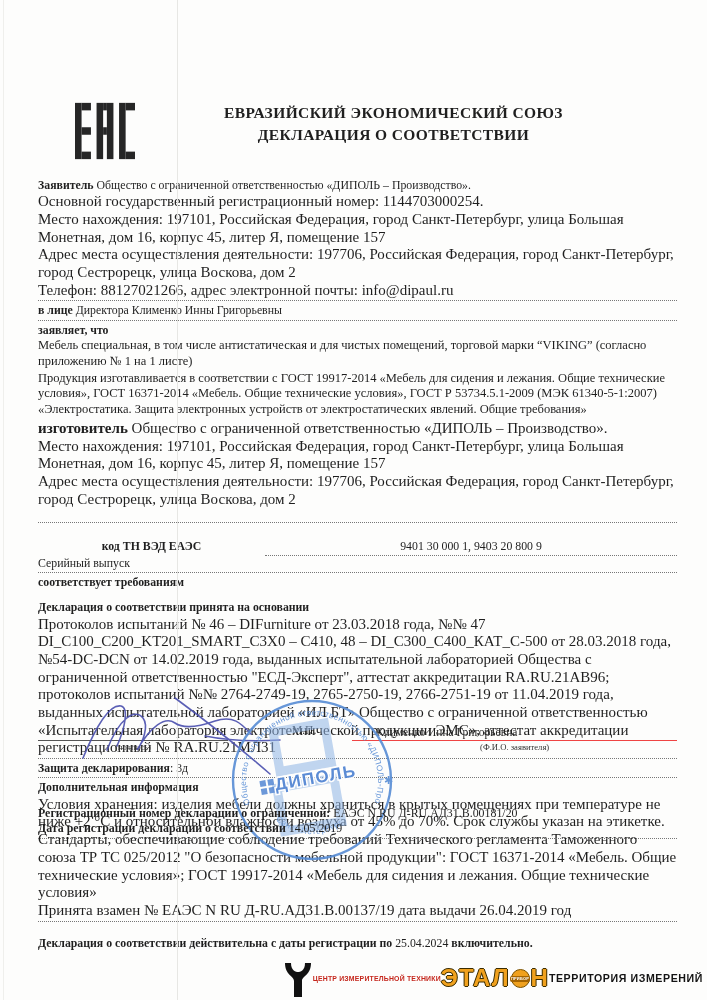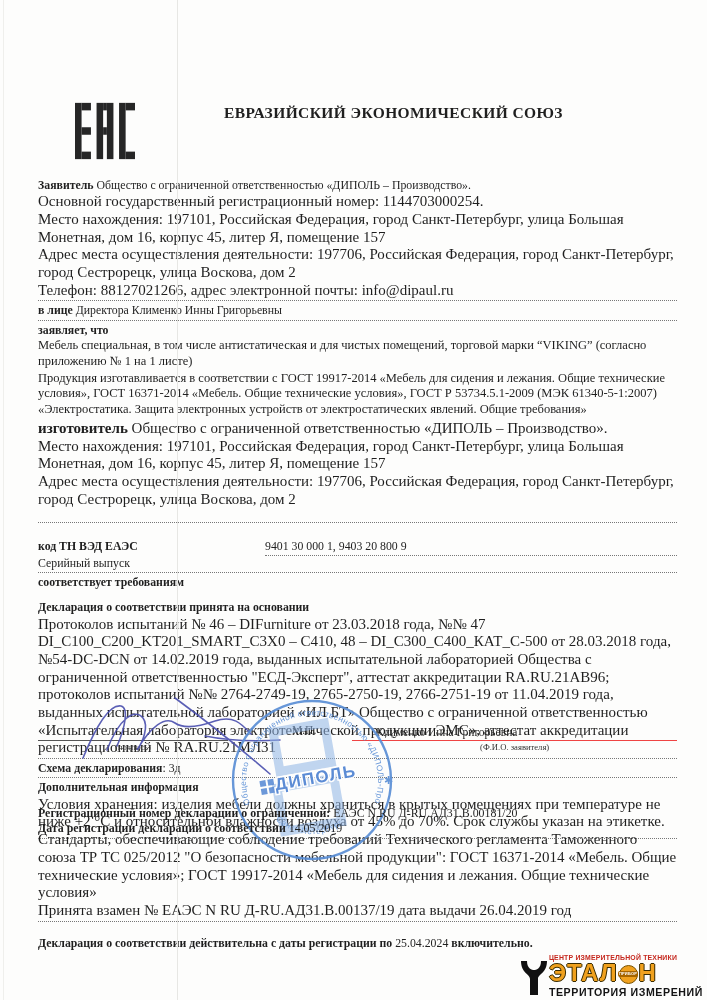--- a/index.html
+++ b/index.html
@@ -18,42 +18,42 @@
 
   main{margin:16px 30px 0 38px;}
   p{margin:0;}
   b{font-weight:bold;}
   .xs{font-size:15px;line-height:1.18;}
   .small{font-size:11.8px;line-height:1.3;}
   .body{font-size:12.5px;line-height:1.26;margin-bottom:1px;}
   .dotted{border-bottom:1px dotted #777;padding-bottom:1px;margin-bottom:2px;}
   .hr-dotted{border-bottom:1px dotted #777;margin:14px 0 16px 0;}
   .gap-top{margin-top:10px;}
-  .code-row{display:flex;font-size:11.8px;line-height:1.3;}
+  .code-row{display:flex;font-size:11.8px;line-height:1.3;text-align:center;}
   .code-label{flex:0 0 227px;}
   .code-value{flex:1;border-bottom:1px dotted #777;}
   .validity{margin-top:14px;}
 
   .sig-area{position:absolute;left:38px;right:30px;top:700px;display:flex;align-items:flex-end;font-size:11.5px;}
   .sig-col1{flex:0 0 190px;}
   .sig-line{border-bottom:1px solid #555;height:40px;}
   .sig-caption{text-align:center;font-size:8.6px;color:#333;padding-top:1px;}
   .sig-col2{flex:0 0 auto;margin-left:64px;padding-bottom:16px;}
   .sig-col3{flex:1;margin-left:36px;}
   .sig-name{padding:0 0 2px 24px;border-bottom:1px solid #ef4444;}
 
   .scribble{position:absolute;left:55px;top:690px;width:270px;height:88px;}
   .stamp{position:absolute;left:224px;top:692px;width:176px;height:176px;opacity:.92;}
 
   .reg-block{position:absolute;left:38px;right:30px;top:806px;font-size:11.9px;line-height:1.28;}
   .reg-line2{border-bottom:1px dotted #777;padding-bottom:2px;}
 
   .etalon{position:absolute;right:4px;bottom:2px;display:flex;align-items:center;font-family:"Liberation Sans","DejaVu Sans",sans-serif;}
   .fork-svg{width:26px;height:36px;margin-right:2px;margin-top:4px;}
-  .etalon-text{display:flex;flex-direction:column;align-items:flex-start;}
+  .etalon-text{display:flex;flex-direction:row;align-items:center;}
   .etalon-l1{color:#c5271d;font-size:6.9px;font-weight:bold;letter-spacing:.2px;white-space:nowrap;}
   .etalon-l2{display:flex;align-items:center;line-height:1;margin:0 0 1px 0;}
   .etalon-brand{color:#f0a11e;font-weight:bold;font-size:24px;letter-spacing:1px;
     text-shadow:-1px 0 #3a2c00,0 1px #3a2c00,1px 0 #3a2c00,0 -1px #3a2c00;}
   .globe{width:17px;height:17px;border-radius:50%;background:#f0a11e;border:1px solid #7a5200;
     display:flex;align-items:center;justify-content:center;margin:0 1px;position:relative;top:1px;}
   .globe-band{background:#a66500;color:#fff;font-size:4px;font-weight:bold;padding:1px 1px;border-radius:2px;letter-spacing:.2px;}
   .etalon-l3{color:#141414;font-size:10.6px;font-weight:bold;letter-spacing:.6px;white-space:nowrap;}
 </style>
 </head>
@@ -74,20 +74,21 @@
           <rect x="34" y="0" width="7" height="60"></rect>
           <rect x="30" y="0" width="4" height="8"></rect>
           <rect x="30" y="26" width="4" height="8"></rect>
         <rect x="47" y="0" width="7" height="60"></rect>
           <rect x="54" y="0" width="10" height="8"></rect>
           <rect x="54" y="52" width="10" height="8"></rect>
       </g>
     </svg>
     <div class="titles">
       <div>ЕВРАЗИЙСКИЙ ЭКОНОМИЧЕСКИЙ СОЮЗ</div>
+      <div>ДЕКЛАРАЦИЯ О СООТВЕТСТВИИ</div>
     </div>
   </header>
 
   <main>
     <p class="small" style="margin-top:8px"><b>Заявитель</b> <span>Общество с ограниченной ответственностью «ДИПОЛЬ – Производство».</span></p>
     <p class="xs">Основной государственный регистрационный номер: 1144703000254.</p>
     <p class="xs">Место нахождения: 197101, Российская Федерация, город Санкт-Петербург, улица Большая Монетная, дом 16, корпус 45, литер Я, помещение 157</p>
     <p class="xs">Адрес места осуществления деятельности: 197706, Российская Федерация, город Санкт-Петербург, город Сестрорецк, улица Воскова, дом 2</p>
     <p class="xs dotted">Телефон: 88127021266, адрес электронной почты: info@dipaul.ru</p>
     <p class="small dotted"><b>в лице</b> <span>Директора Клименко Инны Григорьевны</span></p>
@@ -101,21 +102,21 @@
 
     <div class="code-row">
       <span class="code-label"><b>код ТН ВЭД ЕАЭС</b></span>
       <span class="code-value">9401 30 000 1, 9403 20 800 9</span>
     </div>
     <p class="small dotted">Серийный выпуск</p>
     <p class="small"><b>соответствует требованиям</b></p>
 
     <p class="small gap-top"><b>Декларация о соответствии принята на основании</b></p>
     <p class="xs dotted">Протоколов испытаний № 46 – DIFurniture от 23.03.2018 года, №№ 47 DI_C100_C200_KT201_SMART_C3X0 – C410, 48 – DI_C300_C400_КАТ_С-500 от 28.03.2018 года, №54-DC-DCN от 14.02.2019 года, выданных испытательной лабораторией Общества с ограниченной ответственностью "ЕСД-Эксперт", аттестат аккредитации RA.RU.21АВ96; протоколов испытаний №№ 2764-2749-19, 2765-2750-19, 2766-2751-19 от 11.04.2019 года, выданных испытательной лабораторией «ИЛ БТ» Общество с ограниченной ответственностью «Испытательная лаборатория электротехнической продукции ЭМС», аттестат аккредитации регистрационный № RA.RU.21МЛ31</p>
-    <p class="small dotted"><b>Схема декларирования</b><span>: 3д</span></p>
+    <p class="small dotted"><b>Защита декларирования</b><span>: 3д</span></p>
     <p class="small"><b>Дополнительная информация</b></p>
     <p class="xs">Условия хранения: изделия мебели должны храниться в крытых помещениях при температуре не ниже +2 °С и относительной влажности воздуха от 45% до 70%. Срок службы указан на этикетке. Стандарты, обеспечивающие соблюдение требований Технического регламента Таможенного союза ТР ТС 025/2012 "О безопасности мебельной продукции": ГОСТ 16371-2014 «Мебель. Общие технические условия»; ГОСТ 19917-2014 «Мебель для сидения и лежания. Общие технические условия»</p>
     <p class="xs dotted">Принята взамен № ЕАЭС N RU Д-RU.АД31.В.00137/19 дата выдачи 26.04.2019 год</p>
 
     <p class="small validity"><b>Декларация о соответствии действительна с даты регистрации по</b> <span>25.04.2024</span> <b>включительно.</b></p>
   </main>
 
   <div class="sig-area">
     <div class="sig-col1">
       <div class="sig-line"></div>

